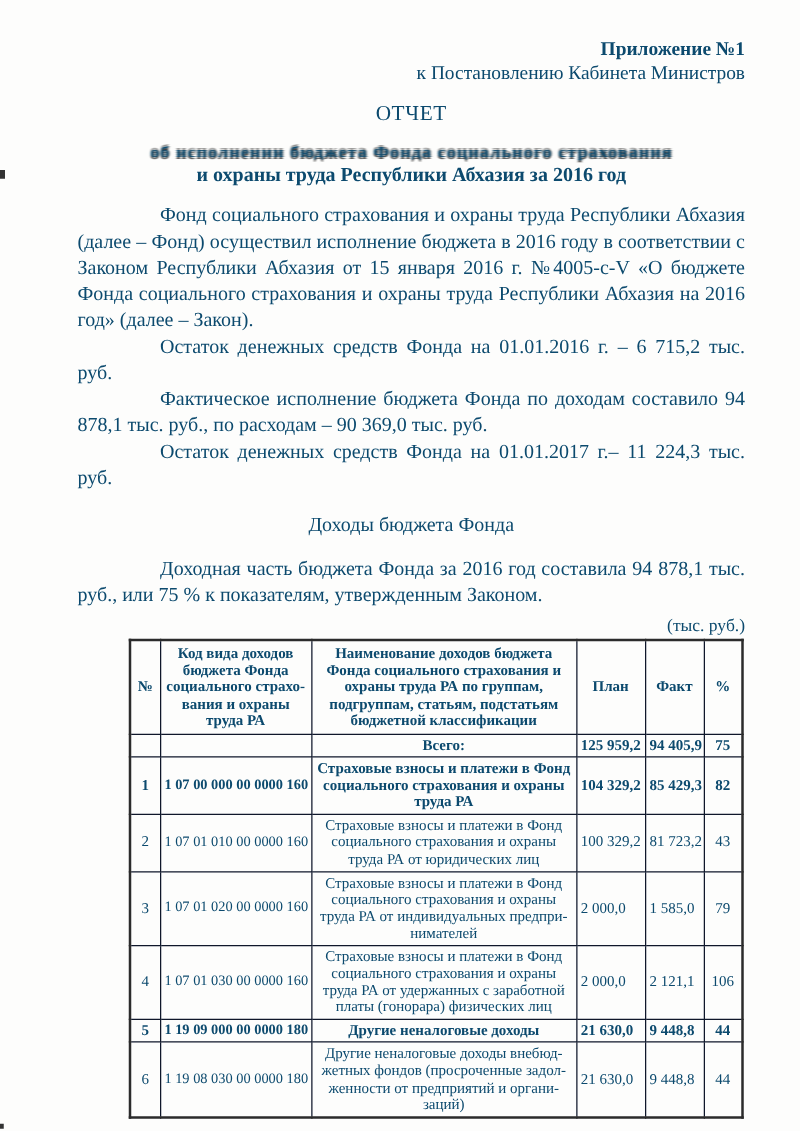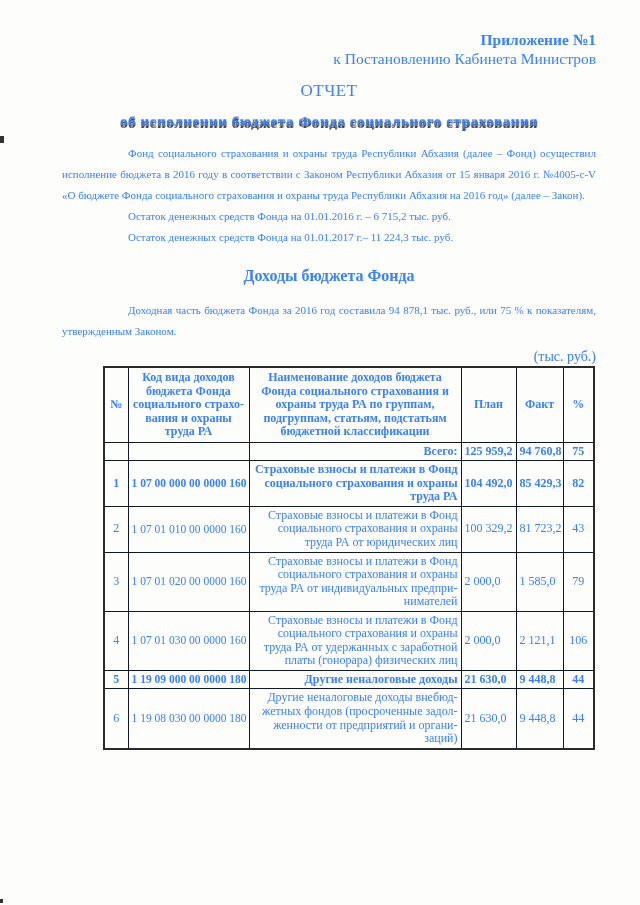--- a/index.html
+++ b/index.html
@@ -2,21 +2,21 @@
 <html lang="ru"><head>
 <meta charset="utf-8">
 <style>
   * { margin: 0; padding: 0; box-sizing: border-box; }
   html, body { background: #e8e8e8; }
   .page {
     position: relative;
     width: 640px;
     height: 905px;
     background: #fdfdfc;
-    color: #3b82f6;
+    color: #0c4a6e;
     font-family: "Liberation Serif", "DejaVu Serif", serif;
     overflow: hidden;
     margin: 0 auto;
   }
   .content {
     padding: 30px 44px 0 62px;
   }
   .hdr-right {
     text-align: right;
     font-size: 15.5px;
@@ -39,28 +39,28 @@
     filter: blur(0.7px);
     text-shadow: 0 1.8px 0 rgba(20,20,20,0.75), 0 -1.2px 0 rgba(20,20,20,0.45), 1px 0.5px 0 rgba(20,20,20,0.4);
   }
   .subtitle2 {
     font-weight: bold;
     font-size: 16px;
     margin-top: 1px;
   }
   .body-text { margin-top: 12px; }
   .body-text p {
-    font-size: 11px;
+    font-size: 16px;
     line-height: 21px;
     text-align: justify;
     text-indent: 66px;
   }
   .section-heading {
     text-align: center;
-    font-weight: bold;
+    font-weight: normal;
     font-size: 16px;
     margin: 19px 0 15px 0;
   }
   .units-note {
     text-align: right;
     font-size: 14px;
     margin-top: 7px;
     margin-bottom: 1px;
   }
   table.budget {
@@ -78,21 +78,21 @@
     padding: 2px 3px;
   }
   table.budget th {
     font-weight: bold;
     text-align: center;
     font-size: 12px;
     padding: 3px 2px;
   }
   td.c-num  { text-align: center; }
   td.c-code { text-align: right; font-size: 11.5px; white-space: nowrap; padding: 2px 1px; }
-  td.c-name { text-align: right; padding: 2px 4px; hyphens: manual; }
+  td.c-name { text-align: center; padding: 2px 4px; hyphens: manual; }
   td.c-plan, td.c-fact { text-align: left; font-size: 12px; white-space: nowrap; padding: 2px 1px; }
   td.c-pct  { text-align: center; }
   tr.bold td { font-weight: bold; }
   .speck {
     position: absolute;
     background: #333;
   }
   .speck-1 { left: 0; top: 136px; width: 4px; height: 7px; }
   .speck-2 { left: 0; top: 899px; width: 3px; height: 4px; }
 </style>
@@ -105,25 +105,27 @@
 
   <div class="content">
     <div class="hdr-right">
       <div class="b">Приложение №1</div>
       <div>к Постановлению Кабинета Министров</div>
     </div>
 
     <div class="title-block">
       <div class="report-title">ОТЧЕТ</div>
       <div class="smeared">об исполнении бюджета Фонда социального страхования</div>
+      <div class="subtitle2">и охраны труда Республики Абхазия за 2016 год</div>
     </div>
 
     <div class="body-text">
       <p>Фонд социального страхования и охраны труда Республики Абхазия (далее – Фонд) осуществил исполнение бюджета в 2016 году в соответ­ствии с Законом Республики Абхазия от 15 января 2016 г. №4005-с-V «О бюджете Фонда социального страхования и охраны труда Республики Абхазия на 2016 год» (далее – Закон).</p>
       <p>Остаток денежных средств Фонда на 01.01.2016 г. – 6 715,2 тыс. руб.</p>
+      <p>Фактическое исполнение бюджета Фонда по доходам составило 94 878,1 тыс. руб., по расходам – 90 369,0 тыс. руб.</p>
       <p>Остаток денежных средств Фонда на 01.01.2017 г.– 11 224,3 тыс. руб.</p>
     </div>
 
     <div class="section-heading">Доходы бюджета Фонда</div>
 
     <div class="body-text">
       <p>Доходная часть бюджета Фонда за 2016 год составила 94 878,1 тыс. руб., или 75 % к показателям, утвержденным Законом.</p>
     </div>
 
     <div class="units-note">(тыс. руб.)</div>
@@ -146,28 +148,28 @@
           <th>Факт</th>
           <th>%</th>
         </tr>
       </thead>
       <tbody>
         <tr class="bold">
           <td class="c-num"></td>
           <td class="c-code"></td>
           <td class="c-name">Всего:</td>
           <td class="c-plan">125 959,2</td>
-          <td class="c-fact">94 760,8</td>
+          <td class="c-fact">94 405,9</td>
           <td class="c-pct">75</td>
         </tr>
         <tr class="bold">
           <td class="c-num">1</td>
           <td class="c-code">1 07 00 000 00 0000 160</td>
           <td class="c-name">Страховые взносы и платежи в Фонд социального страхования и охраны труда РА</td>
-          <td class="c-plan">104 492,0</td>
+          <td class="c-plan">104 329,2</td>
           <td class="c-fact">85 429,3</td>
           <td class="c-pct">82</td>
         </tr>
         <tr>
           <td class="c-num">2</td>
           <td class="c-code">1 07 01 010 00 0000 160</td>
           <td class="c-name">Страховые взносы и платежи в Фонд социального страхования и охраны труда РА от юридических лиц</td>
           <td class="c-plan">100 329,2</td>
           <td class="c-fact">81 723,2</td>
           <td class="c-pct">43</td>

